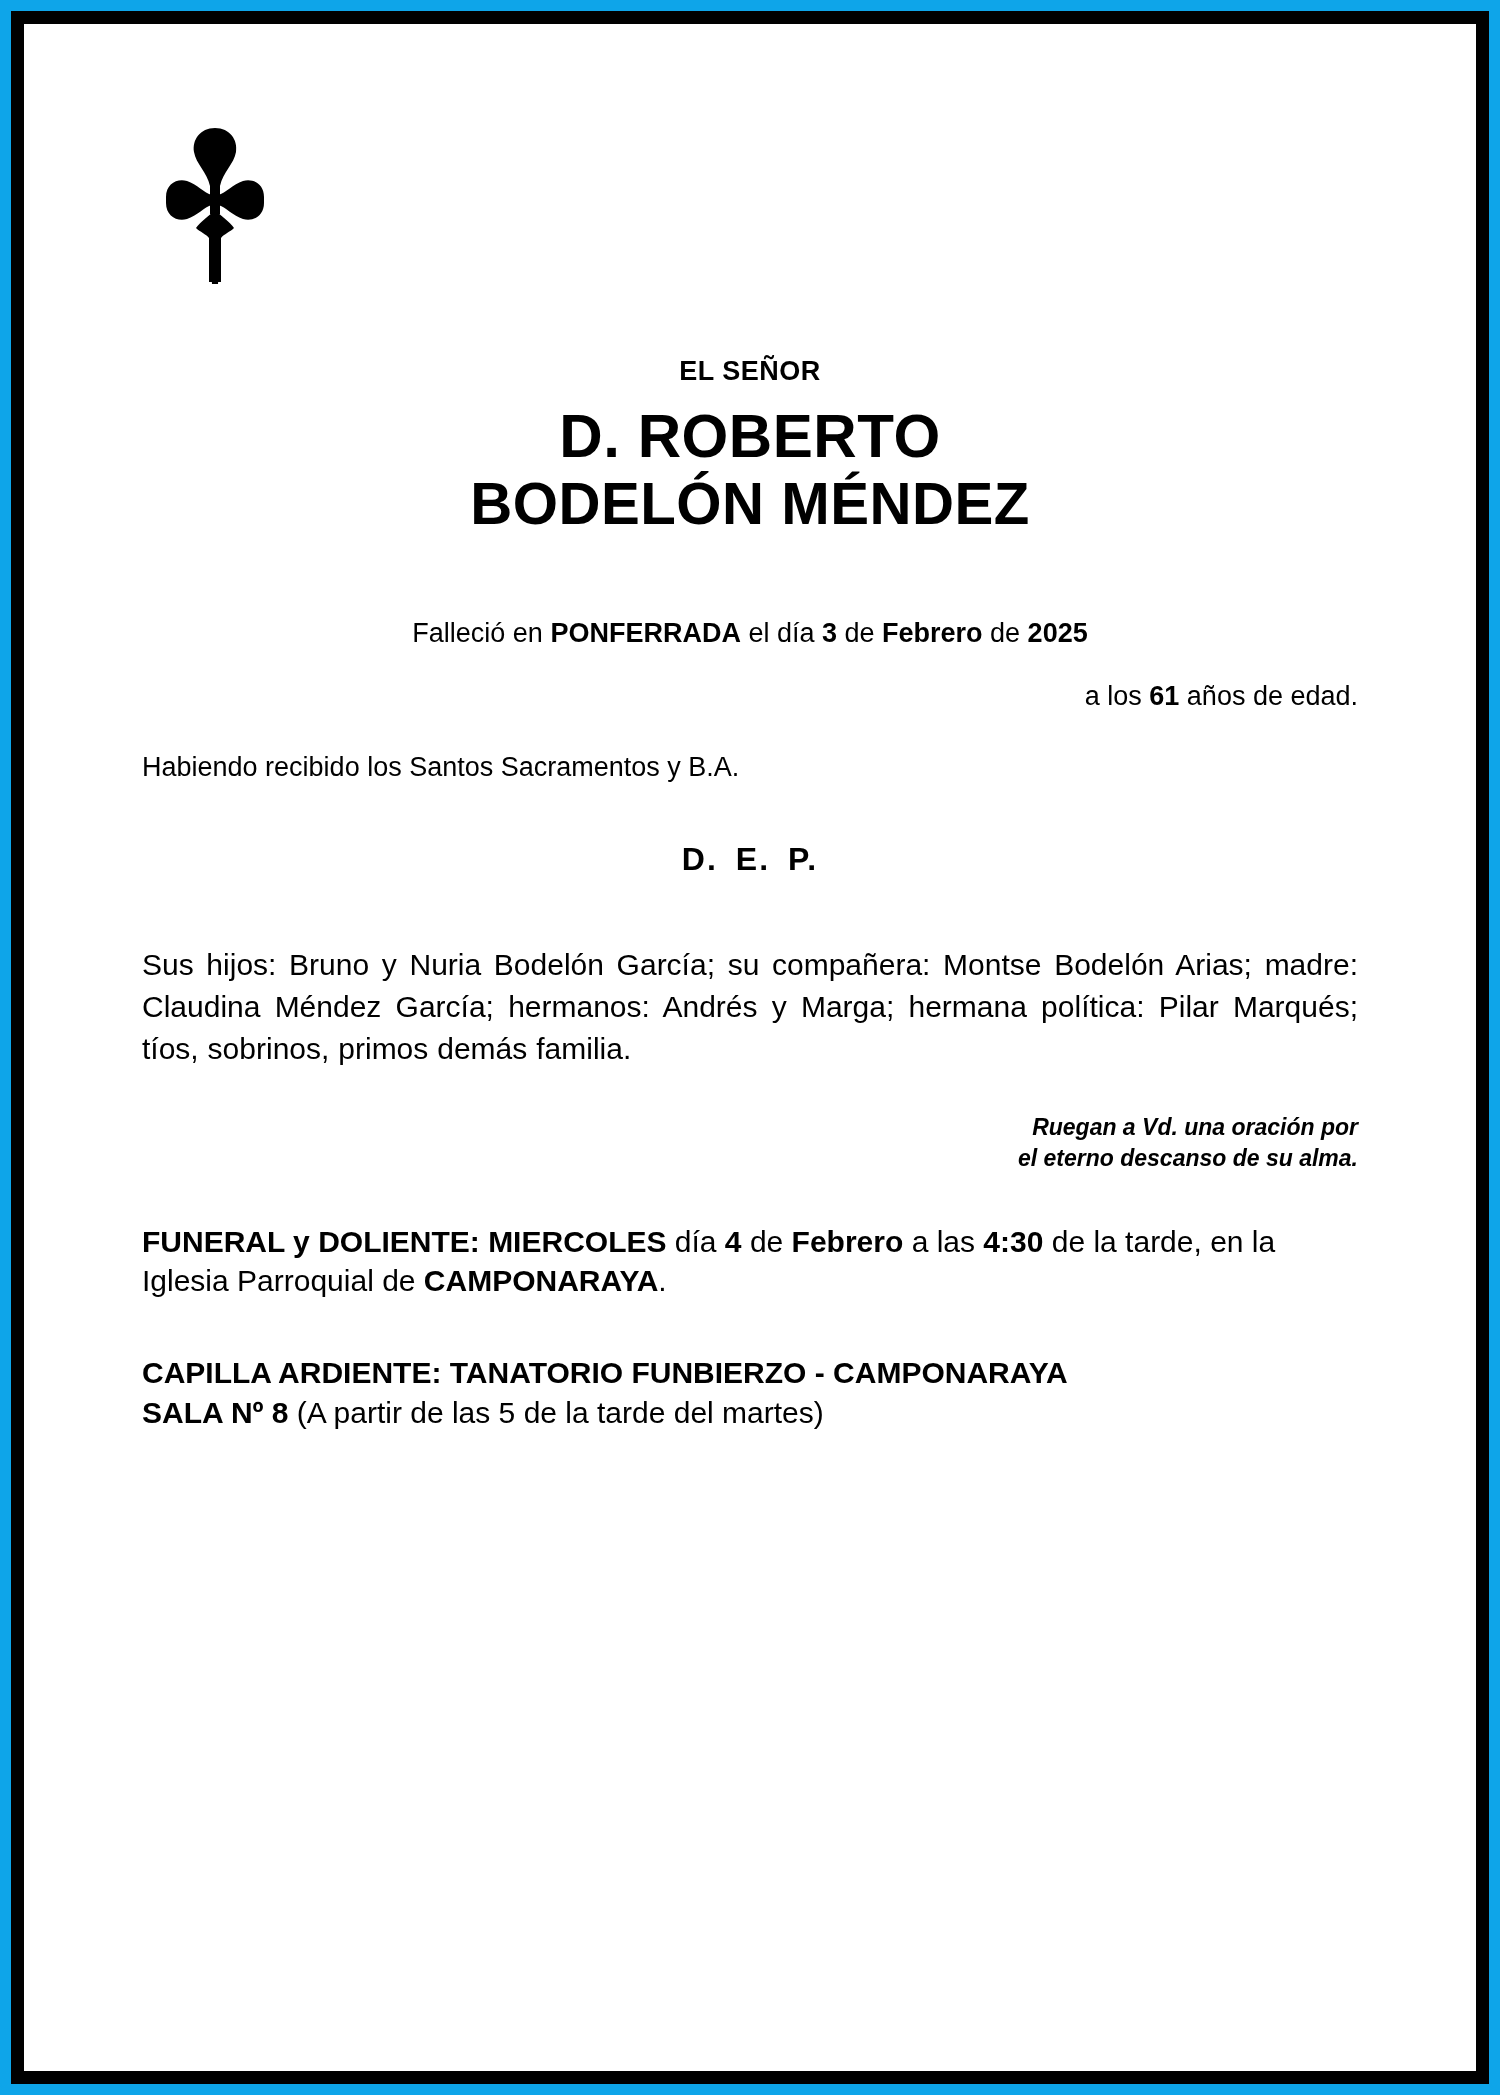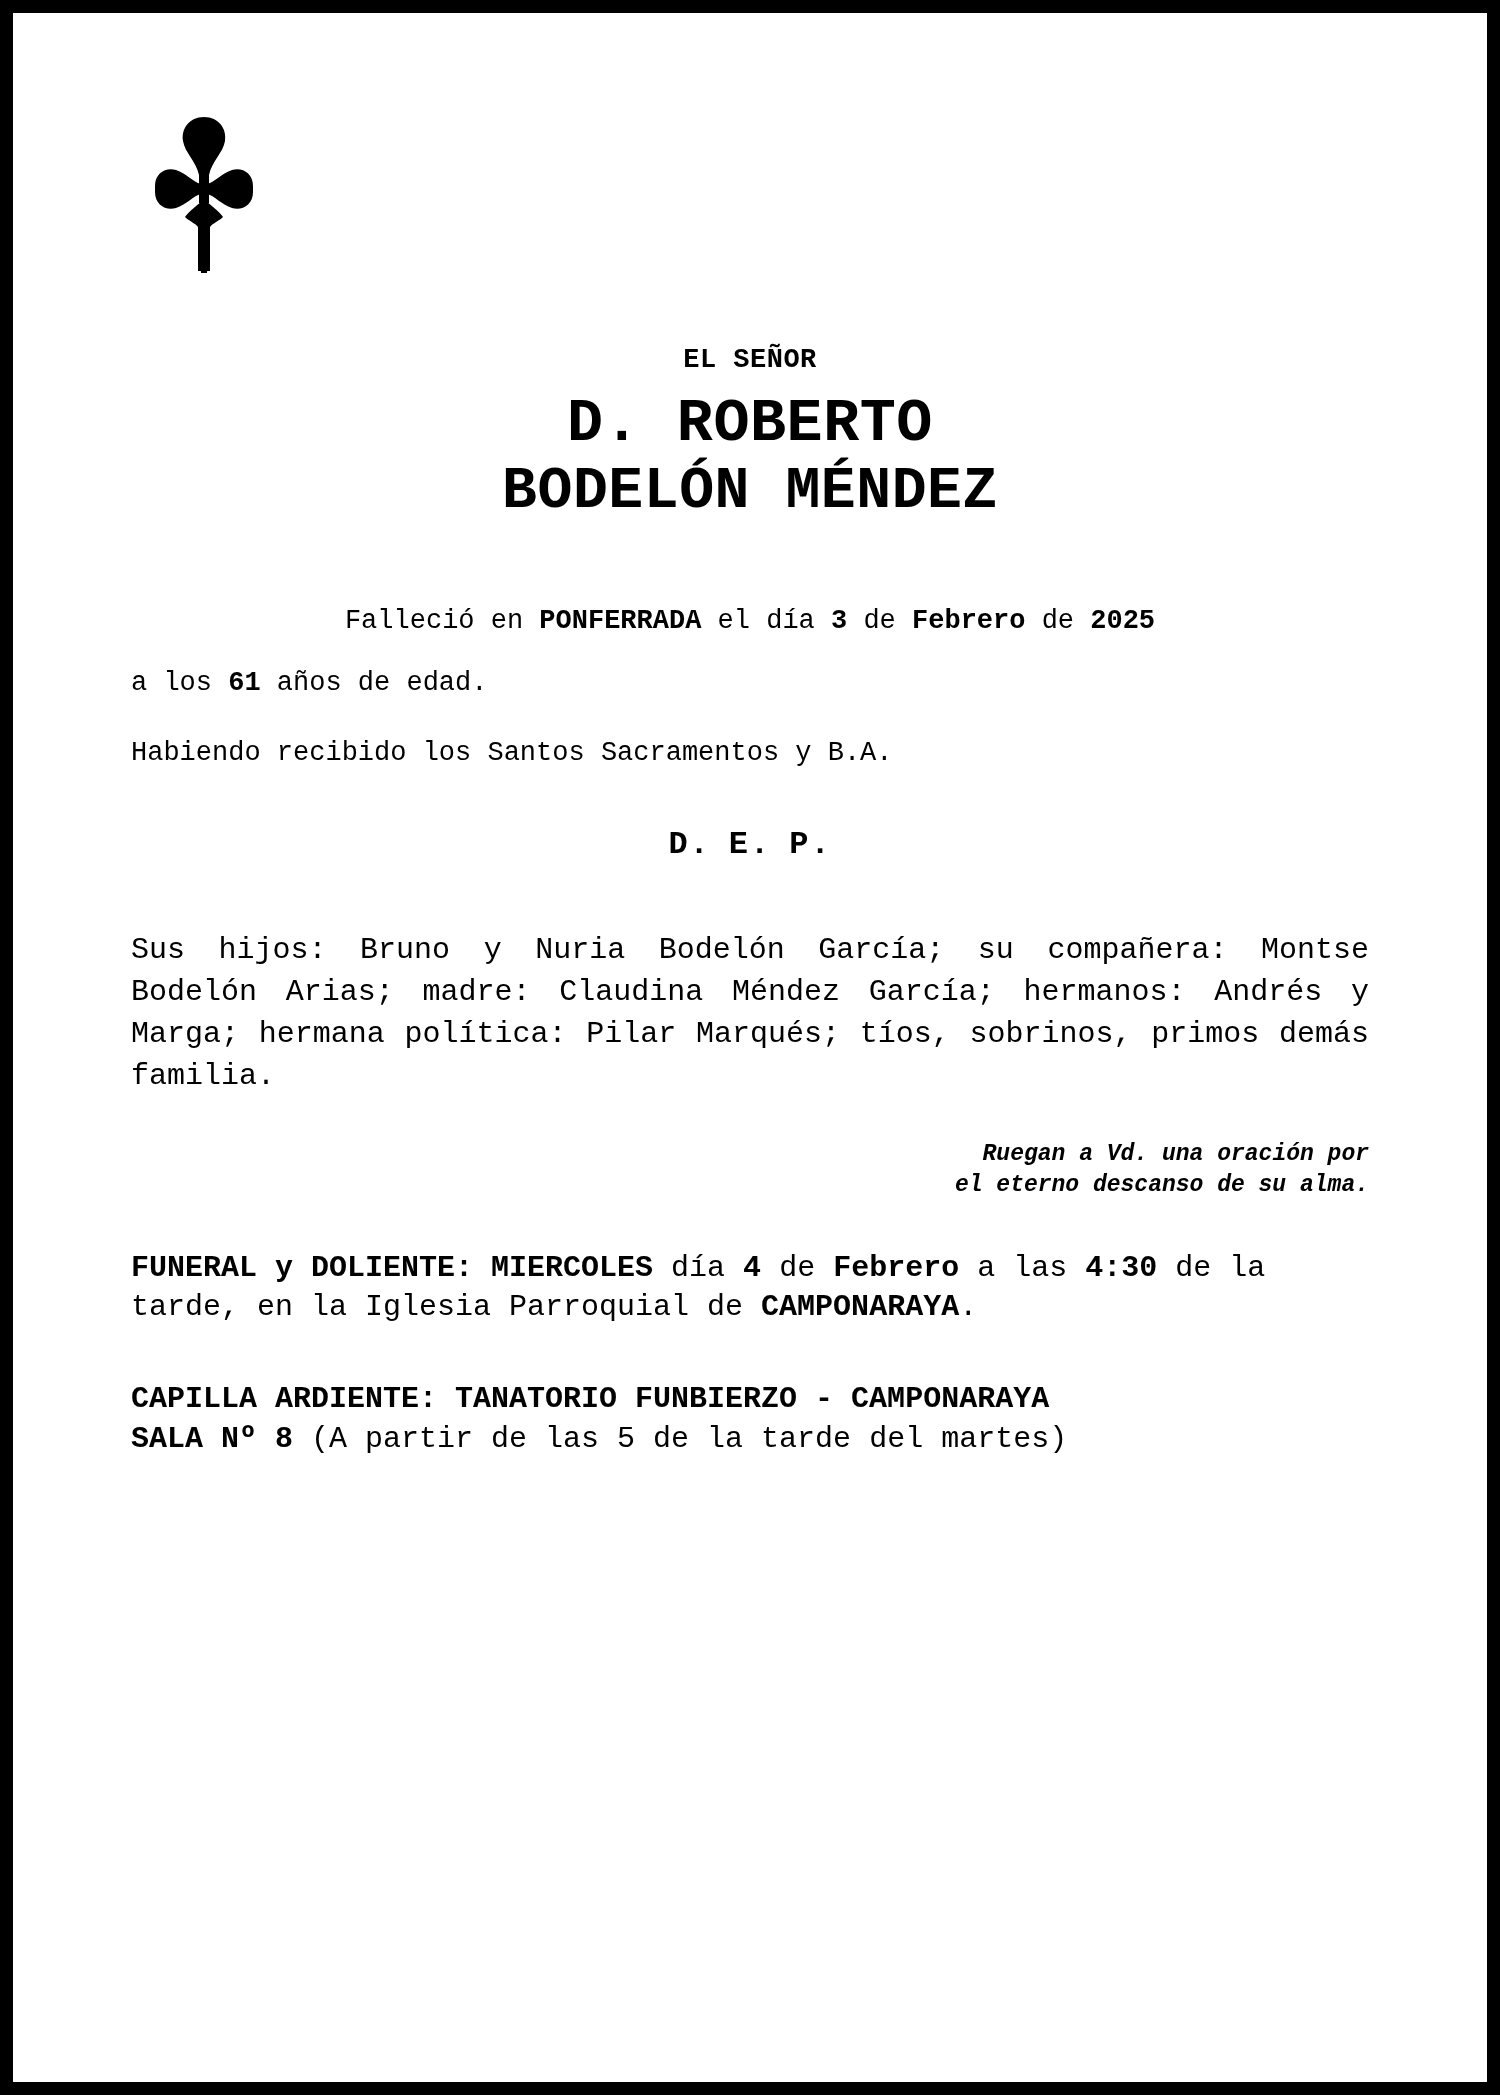--- a/index.html
+++ b/index.html
@@ -13,23 +13,23 @@
     font-family: "Liberation Sans", sans-serif;
     color: #000000;
     overflow: hidden;
   }
 
   
   .page {
     position: relative;
     width: 1500px;
     height: 2095px;
-    background: #000000;
-    box-sizing: border-box;
-    font-family: Liberation Mono, monospace;
+    background: #0ea5e9;
+    box-sizing: border-box;
+    padding: 11px;
   }
   .border-frame {
     position: relative;
     width: 100%;
     height: 100%;
     box-sizing: border-box;
     border: 13px solid #000000;
     background: #ffffff;
   }
   .inner {
@@ -87,21 +87,21 @@
     margin-top: 6px;
   }
 
   .died-line {
     text-align: center;
     font-size: 27px;
     margin-top: 84px;
     white-space: nowrap;
   }
   .age-line {
-    text-align: left;
+    text-align: right;
     font-size: 27px;
     margin-top: 32px;
   }
   .sacraments-line {
     font-size: 27px;
     margin-top: 40px;
   }
 
   .dep-line {
     text-align: center;

